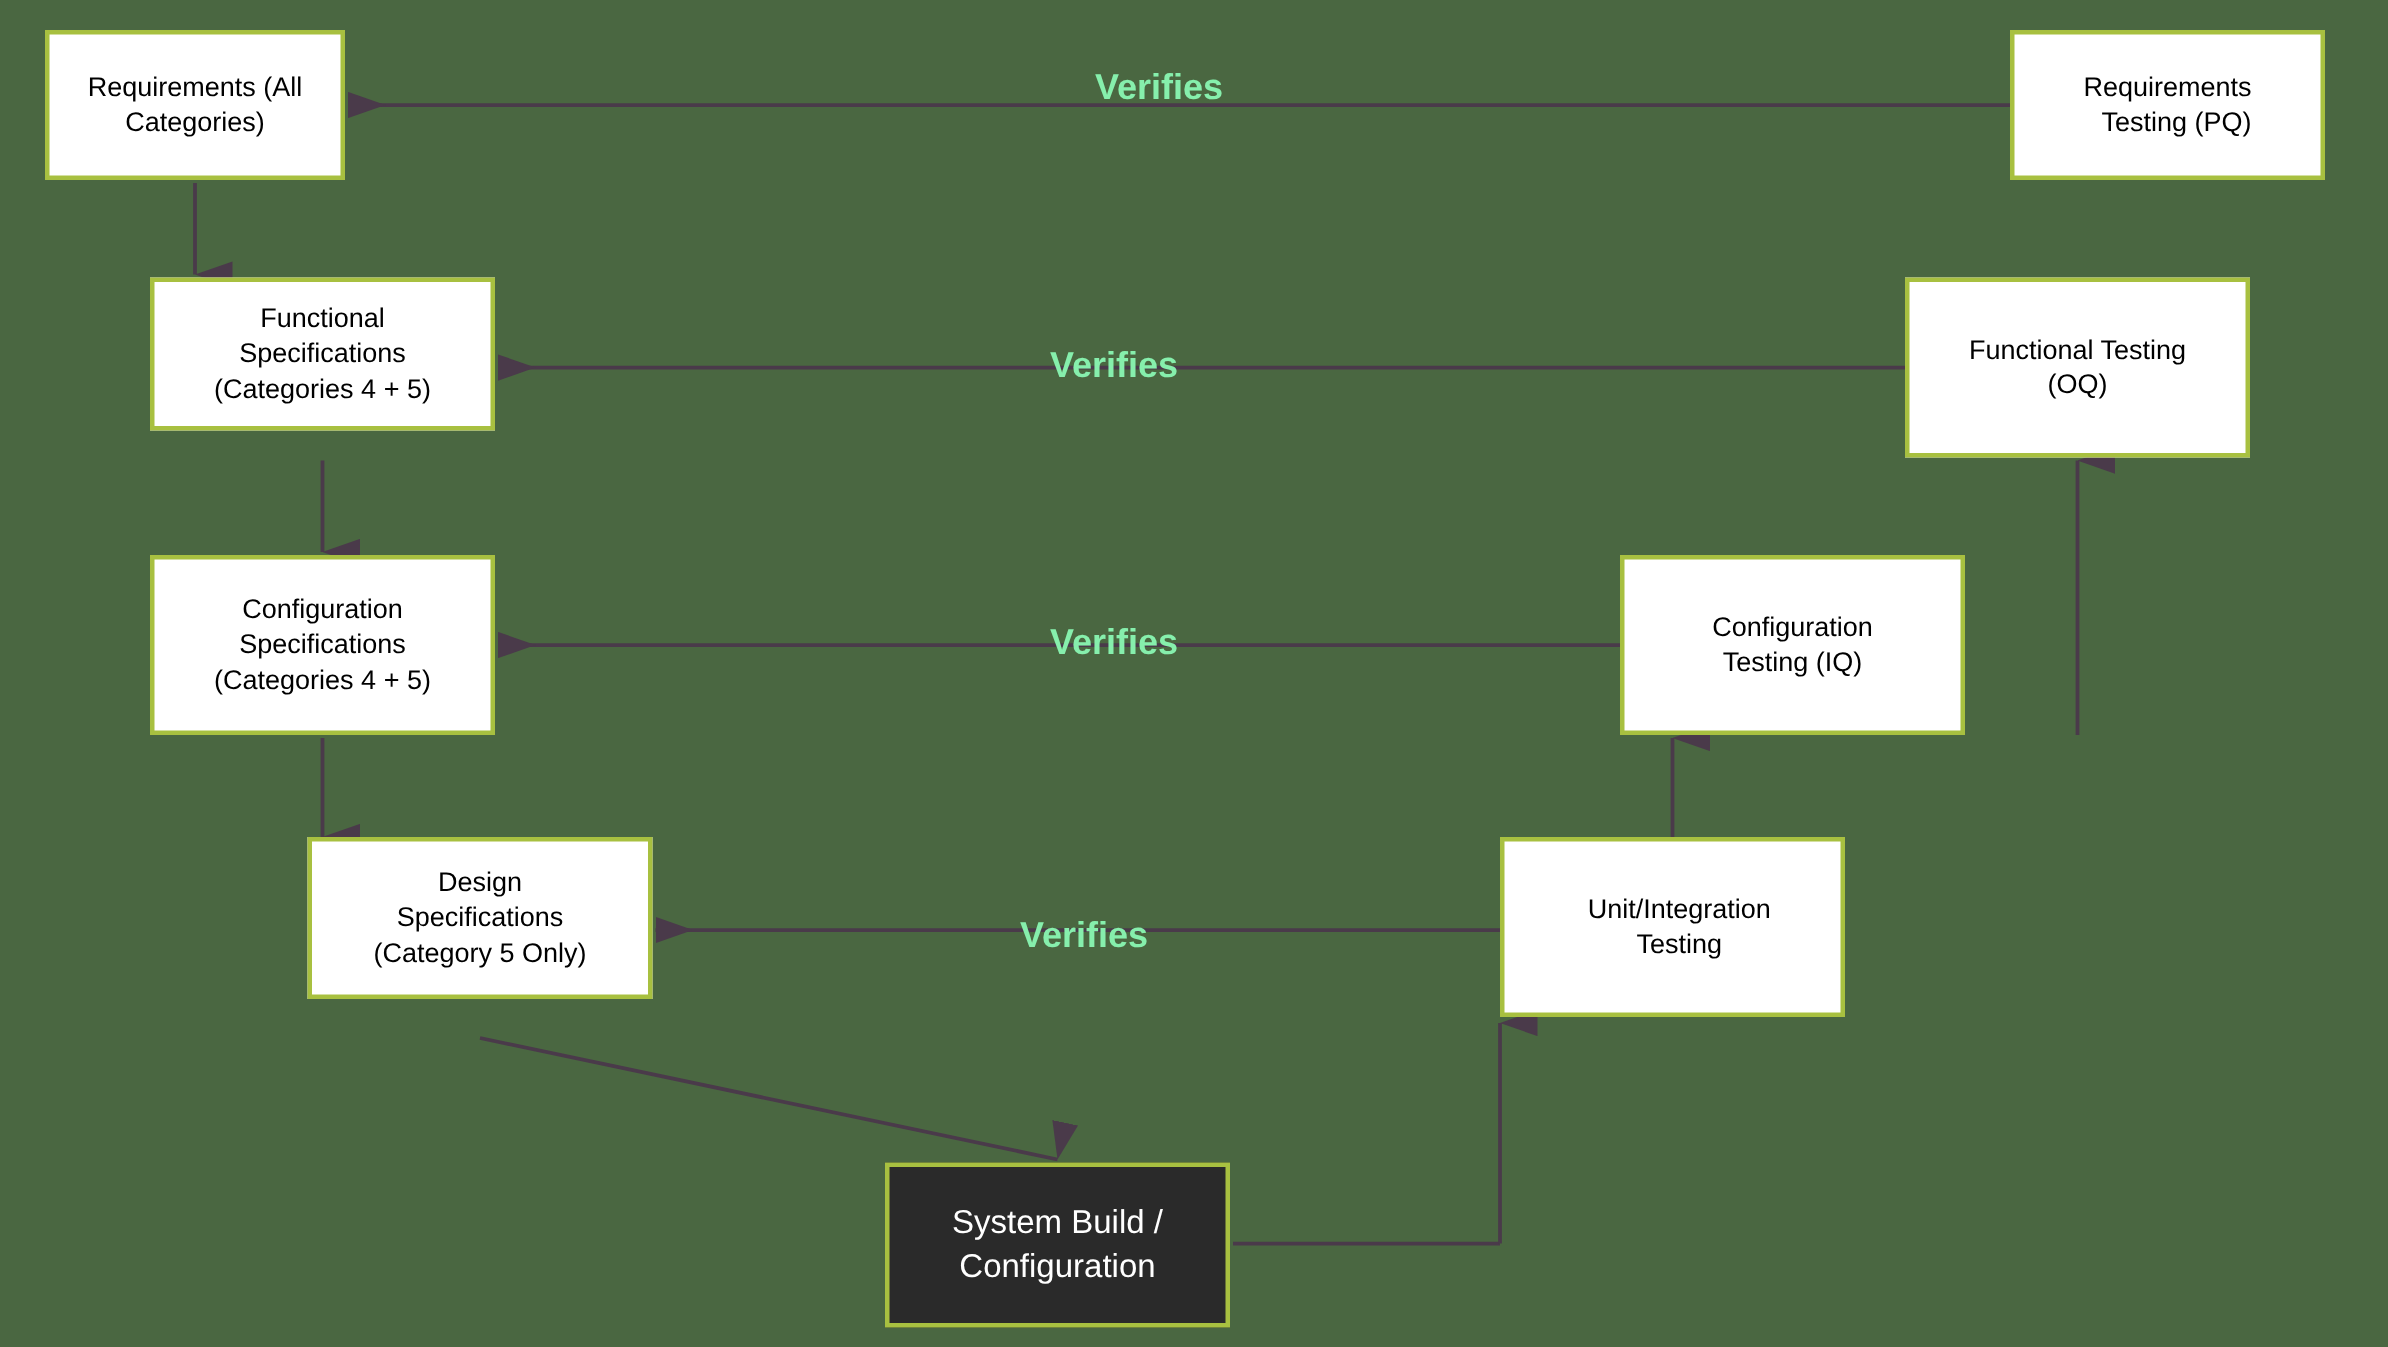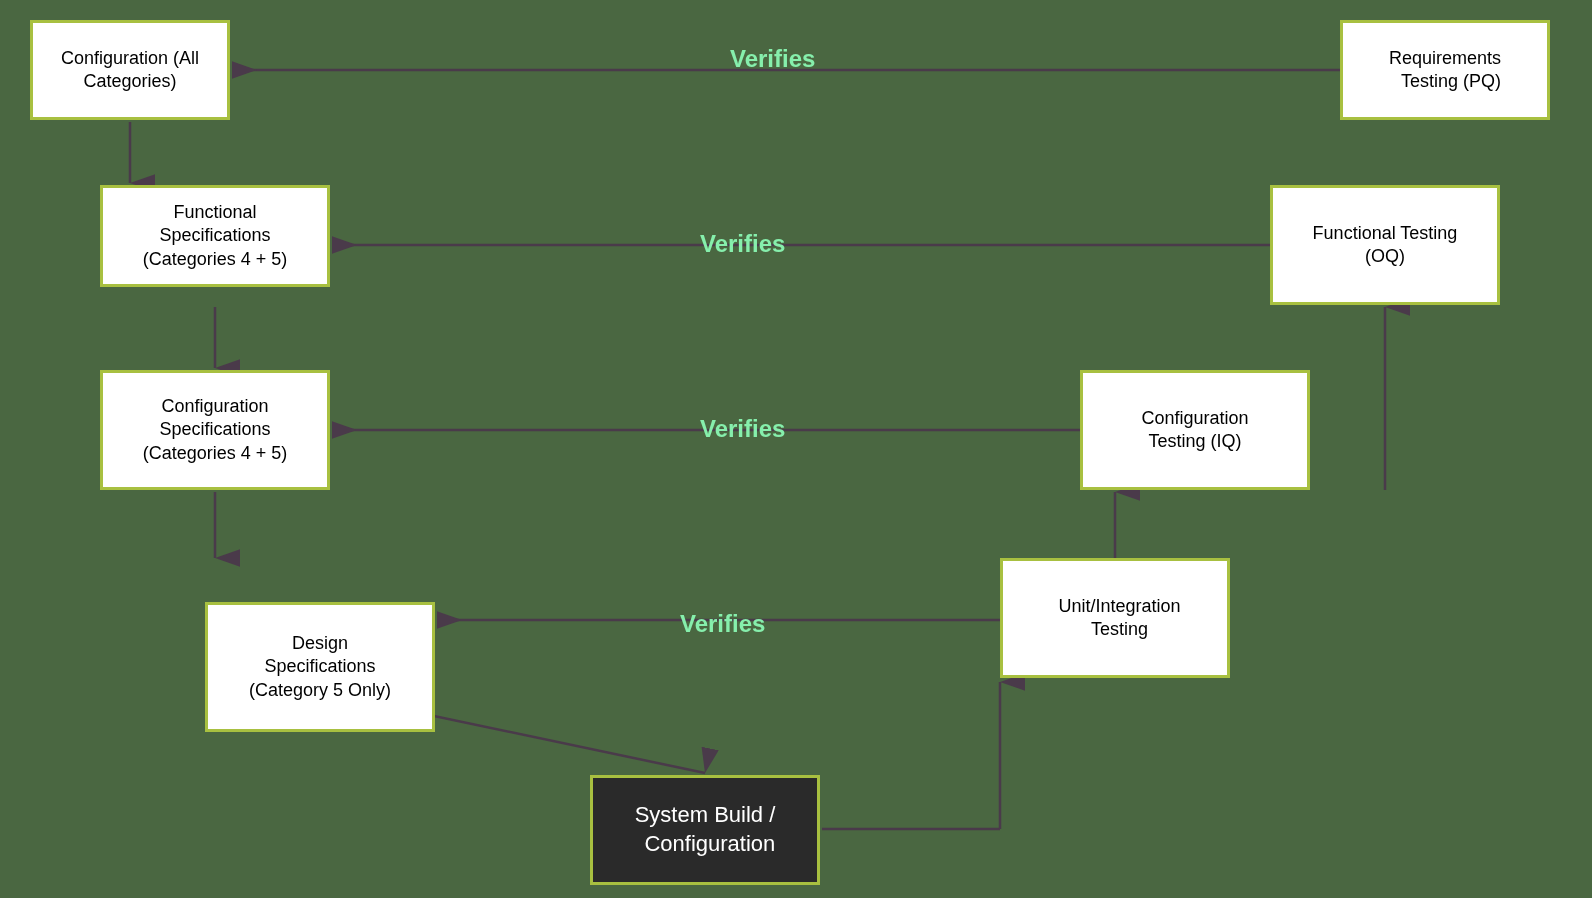--- a/index.html
+++ b/index.html
@@ -29,21 +29,21 @@
       font-size: 18px;
       font-weight: normal;
       line-height: 1.3;
       padding: 10px;
     }
 
     .box-dark {
       position: absolute;
       background: #2a2a2a;
       border: 3px solid #a8c040;
-      text-align: right;
+      text-align: center;
       display: flex;
       align-items: center;
       justify-content: center;
       font-size: 22px;
       font-weight: normal;
       line-height: 1.3;
       padding: 10px;
       color: white;
     }
 
@@ -104,21 +104,21 @@
     <line x1="1000" y1="620" x2="437" y2="620" stroke="#4a3a4a" stroke-width="2.5" marker-end="url(#arrowLeft)"></line>
 
     <line x1="320" y1="692" x2="705" y2="773" stroke="#4a3a4a" stroke-width="2.5" marker-end="url(#arrowDown)"></line>
 
     <line x1="1000" y1="829" x2="822" y2="829" stroke="#4a3a4a" stroke-width="2.5"></line>
     <line x1="1000" y1="829" x2="1000" y2="682" stroke="#4a3a4a" stroke-width="2.5" marker-end="url(#arrowUp)"></line>
 
   </svg>
 
   <div class="box" style="left:30px; top:20px; width:200px; height:100px;">
-    <span>Configuration
+    <span>Requirements
 (All Categories)</span>
   </div>
 
   <div class="box" style="left:1340px; top:20px; width:210px; height:100px;text-align:right;">
     <span>Requirements<br>Testing (PQ)</span>
   </div>
 
   <div class="verifies-label" style="left:730px; top:45px;">
     <span>Verifies</span>
   </div>
@@ -140,21 +140,21 @@
   </div>
 
   <div class="box" style="left:1080px; top:370px; width:230px; height:120px;">
     <span>Configuration<br>Testing (IQ)</span>
   </div>
 
   <div class="verifies-label" style="left:700px; top:415px;">
     <span>Verifies</span>
   </div>
 
-  <div class="box" style="left:205px; top:558px; width:230px; height:130px;margin-top:44px;">
+  <div class="box" style="left:205px; top:558px; width:230px; height:108px;">
     <span>Design<br>Specifications<br>(Category 5 Only)</span>
   </div>
 
   <div class="box" style="left:1000px; top:558px; width:230px; height:120px;padding-left:19px;">
     <span>Unit/Integration<br>Testing</span>
   </div>
 
   <div class="verifies-label" style="left:680px; top:610px;">
     <span>Verifies</span>
   </div>

